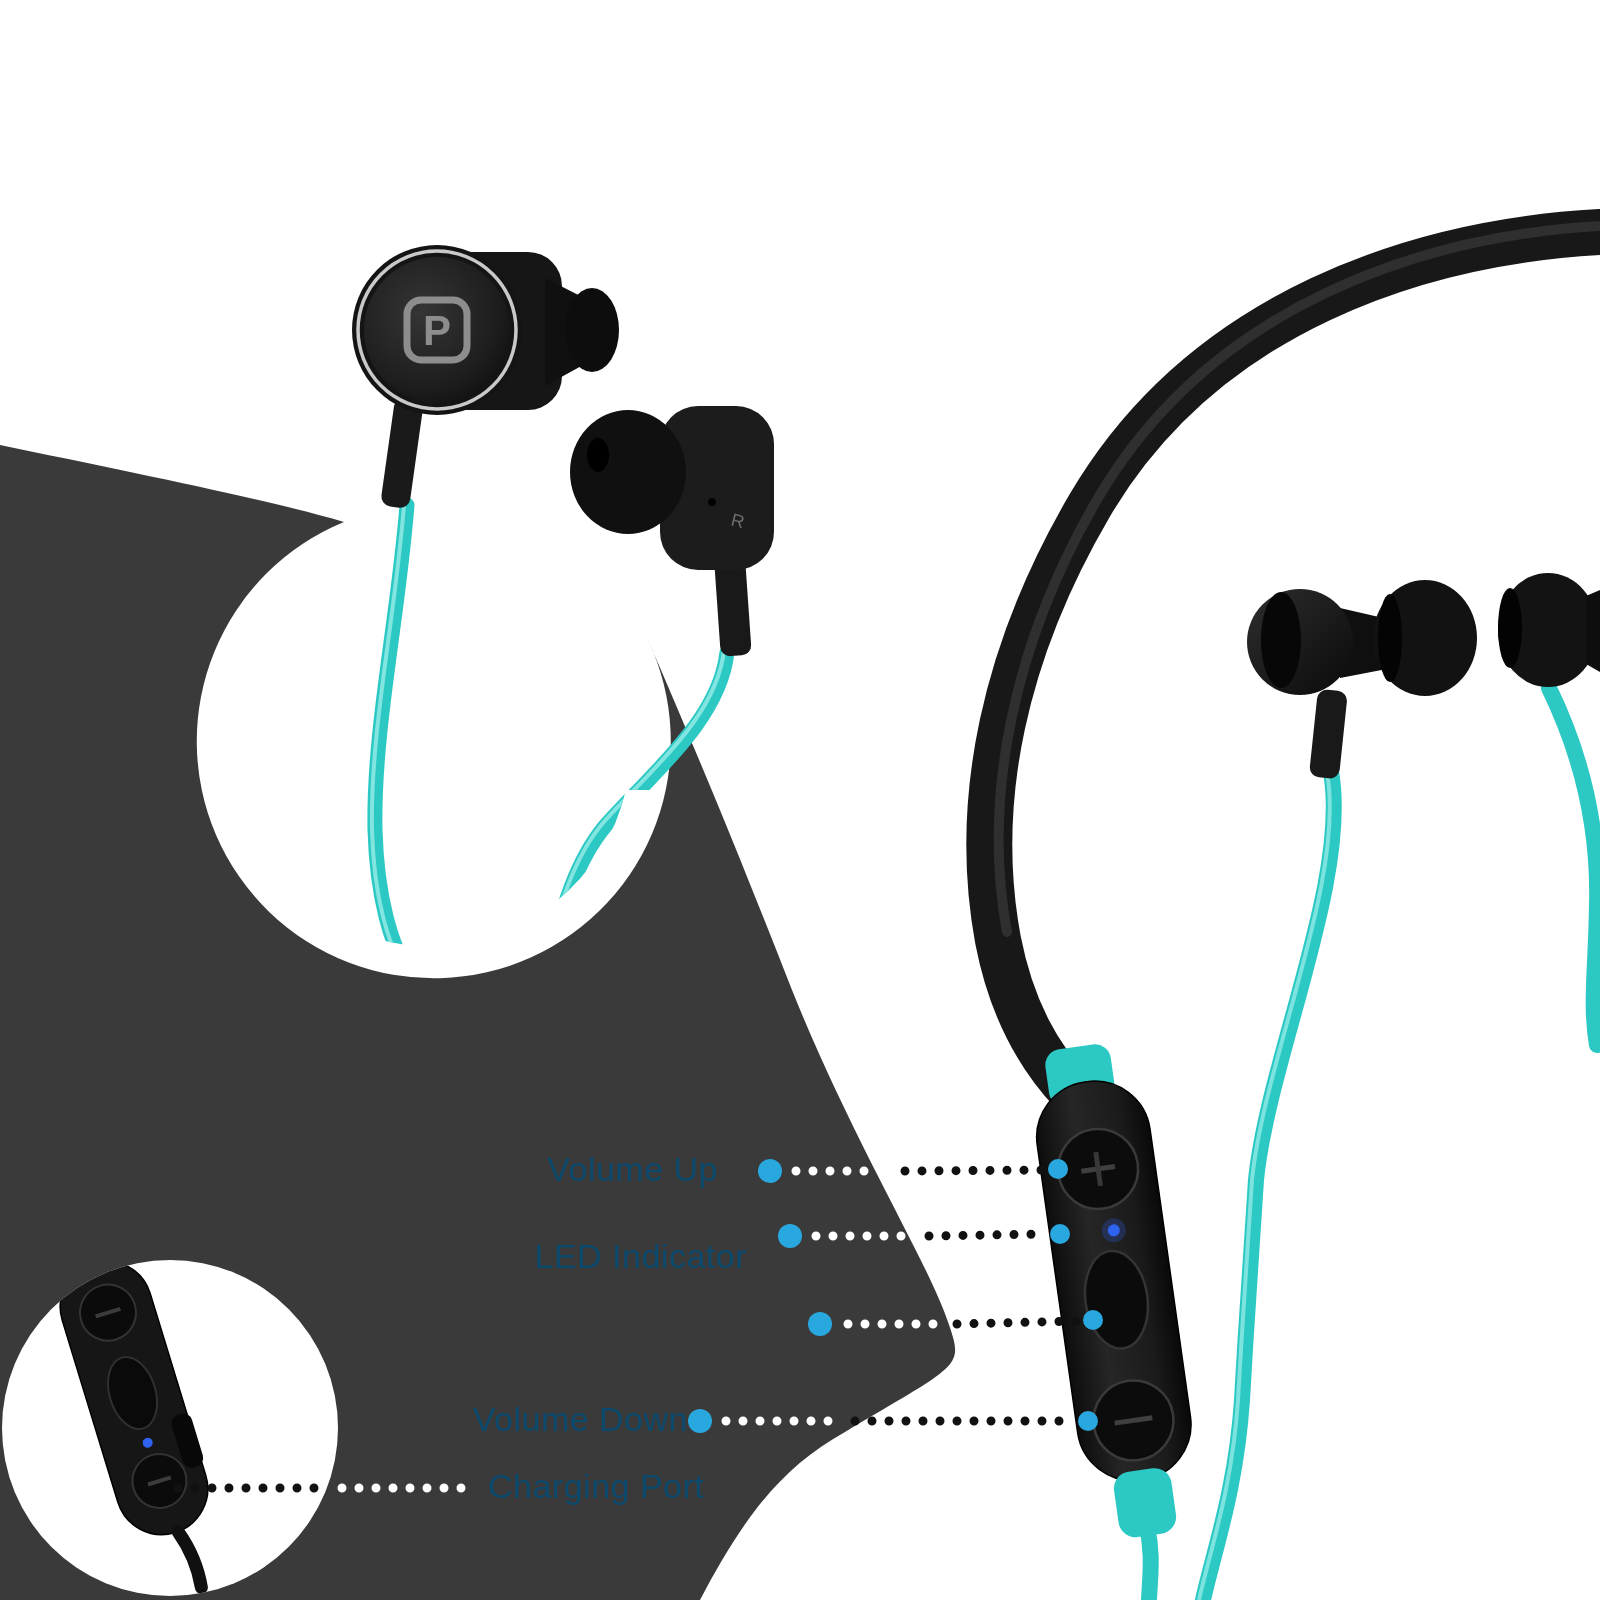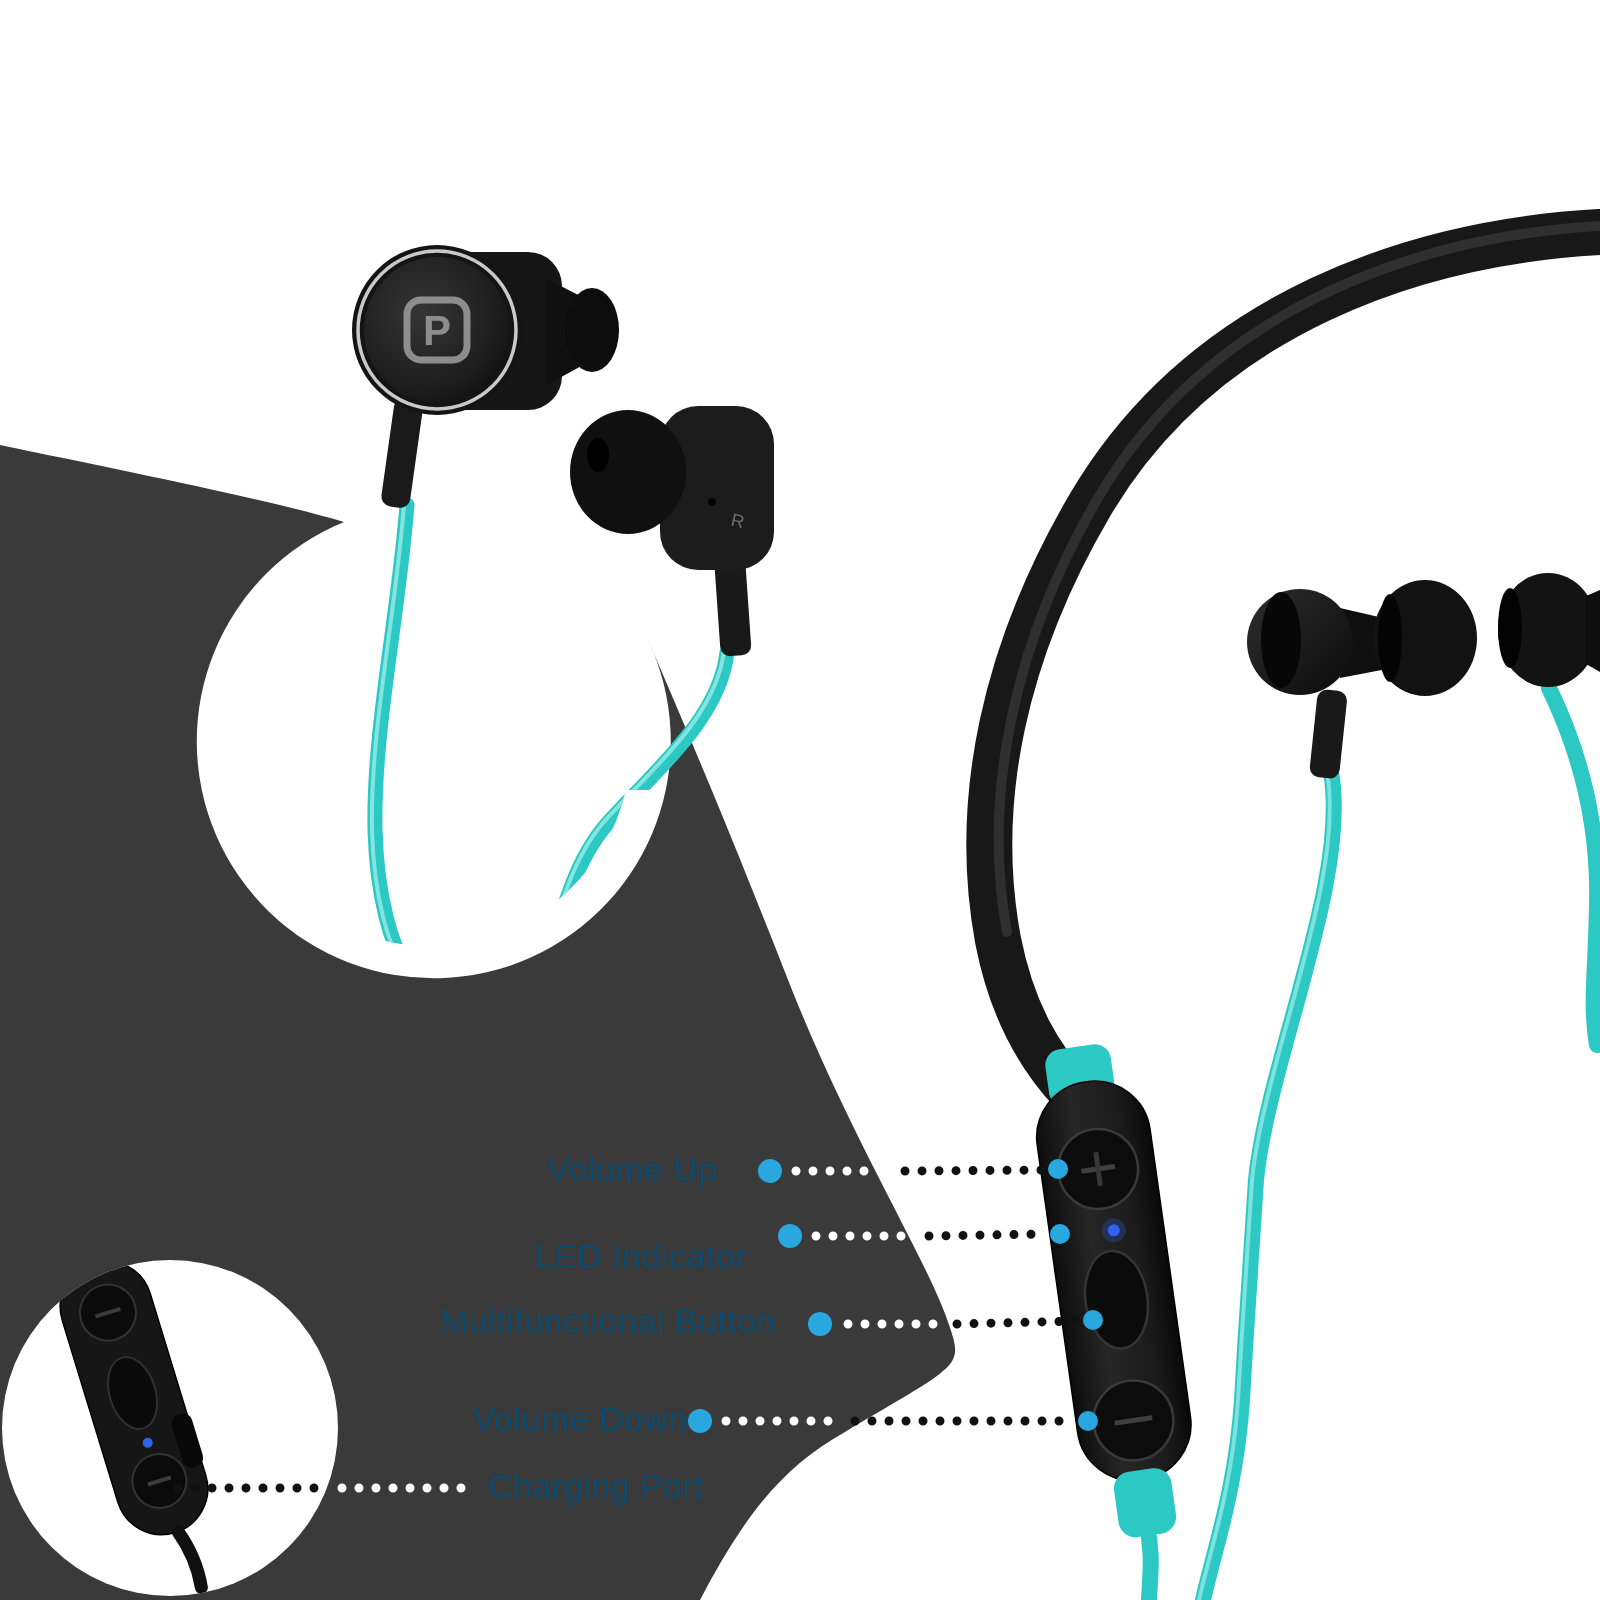--- a/index.html
+++ b/index.html
@@ -181,16 +181,15 @@
       <line x1="855" y1="1421" x2="1072" y2="1421" stroke="#111111" stroke-width="9" stroke-linecap="round" stroke-dasharray="0,17"></line>
       <circle cx="1088" cy="1421" r="10" fill="#29A8E0"></circle>
 
       <line x1="178" y1="1488" x2="328" y2="1488" stroke="#111111" stroke-width="9" stroke-linecap="round" stroke-dasharray="0,17"></line>
       <line x1="342" y1="1488" x2="472" y2="1488" stroke="#ffffff" stroke-width="9" stroke-linecap="round" stroke-dasharray="0,17"></line>
     </g>
   </svg>
 
   <div class="txt callout co-vu">Volume Up</div>
   <div class="txt callout co-led">LED Indicator</div>
-  <div class="txt callout co-mfb">Multifunctional Button</div>
   <div class="txt callout co-vd">Volume Down</div>
   <div class="txt callout co-cp">Charging Port</div>
 </div>
 
 </body></html>

